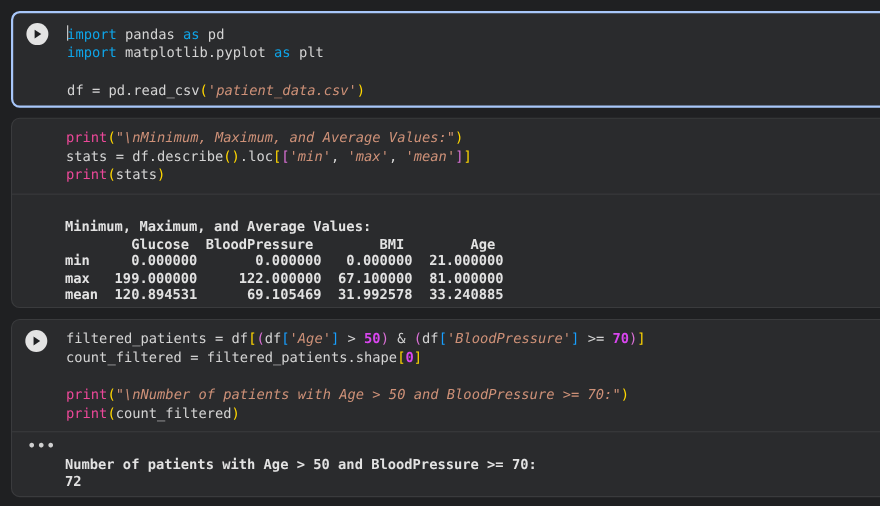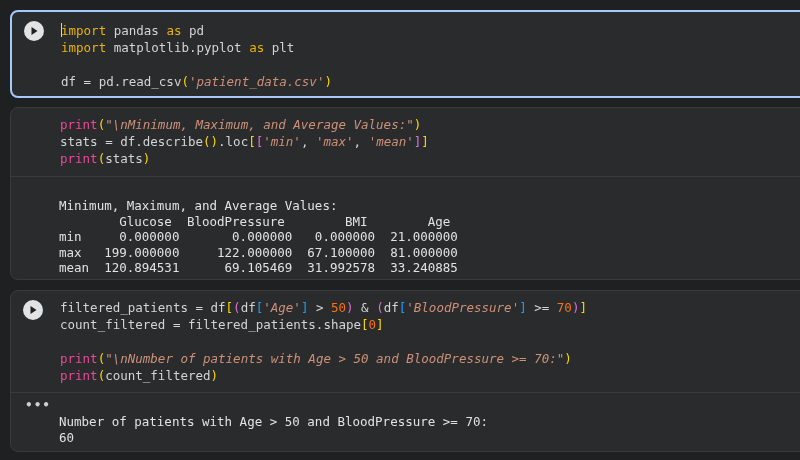--- a/index.html
+++ b/index.html
@@ -40,30 +40,30 @@
     line-height: 17px;
     white-space: pre;
   }
   .output {
     position: absolute;
     left: 48px;
     margin: 0;
     font-size: 12.5px;
     line-height: 15.5px;
     white-space: pre;
-    font-weight: normal;
+    font-weight: bold;
     color: #e2e2e2;
   }
   .divider {
     position: absolute; left: 0; right: 0;
     height: 1px; background: #3a3b3d;
   }
-  .kw { color: #eab308; }
+  .kw { color: #0ea5e9; }
   .str { color: #ce9178; font-style: italic; }
-  .num { color: #f97316; }
+  .num { color: #d946ef; font-weight: bold; }
   .fn { color: #ec4899; }
   .p1 { color: #ffd700; }
   .p2 { color: #da70d6; }
   .p3 { color: #179fff; }
   .cursor {
     display: inline-block; width: 1px; height: 14px;
     background: #d4d4d4; vertical-align: -2px; margin-right: -1px;
   }
   .ellipsis {
     position: absolute; left: 14px; top: 7px;
@@ -98,14 +98,14 @@
 <div class="cell" style="top:290px; height:162px;">
   <div class="run-btn">
     <svg width="10" height="10" viewBox="0 0 10 10">
         <path d="M2.5 1 L8.5 5 L2.5 9 Z" fill="#1f2022"></path>
       </svg>
   </div>
   <pre class="code" style="top:8px;"><span class="line"><span>filtered_patients = df</span><span class="p1">[</span><span class="p2">(</span><span>df</span><span class="p3">[</span><span class="str">'Age'</span><span class="p3">]</span><span> &gt; </span><span class="num">50</span><span class="p2">)</span><span> &amp; </span><span class="p2">(</span><span>df</span><span class="p3">[</span><span class="str">'BloodPressure'</span><span class="p3">]</span><span> &gt;= </span><span class="num">70</span><span class="p2">)</span><span class="p1">]</span></span><span class="line"><span>count_filtered = filtered_patients.shape</span><span class="p1">[</span><span class="num">0</span><span class="p1">]</span></span><span class="line"></span><span class="line"><span class="fn">print</span><span class="p1">(</span><span class="str">"\nNumber of patients with Age &gt; 50 and BloodPressure &gt;= 70:"</span><span class="p1">)</span></span><span class="line"><span class="fn">print</span><span class="p1">(</span><span>count_filtered</span><span class="p1">)</span></span></pre>
   <div class="divider" style="top:101px;"></div>
   <div class="ellipsis" style="top:107px;">•••</div>
   <pre class="output" style="top:123px;"><span>Number of patients with Age &gt; 50 and BloodPressure &gt;= 70:</span>
-<span>60</span></pre>
+<span>72</span></pre>
 </div>
 
 </body></html>

